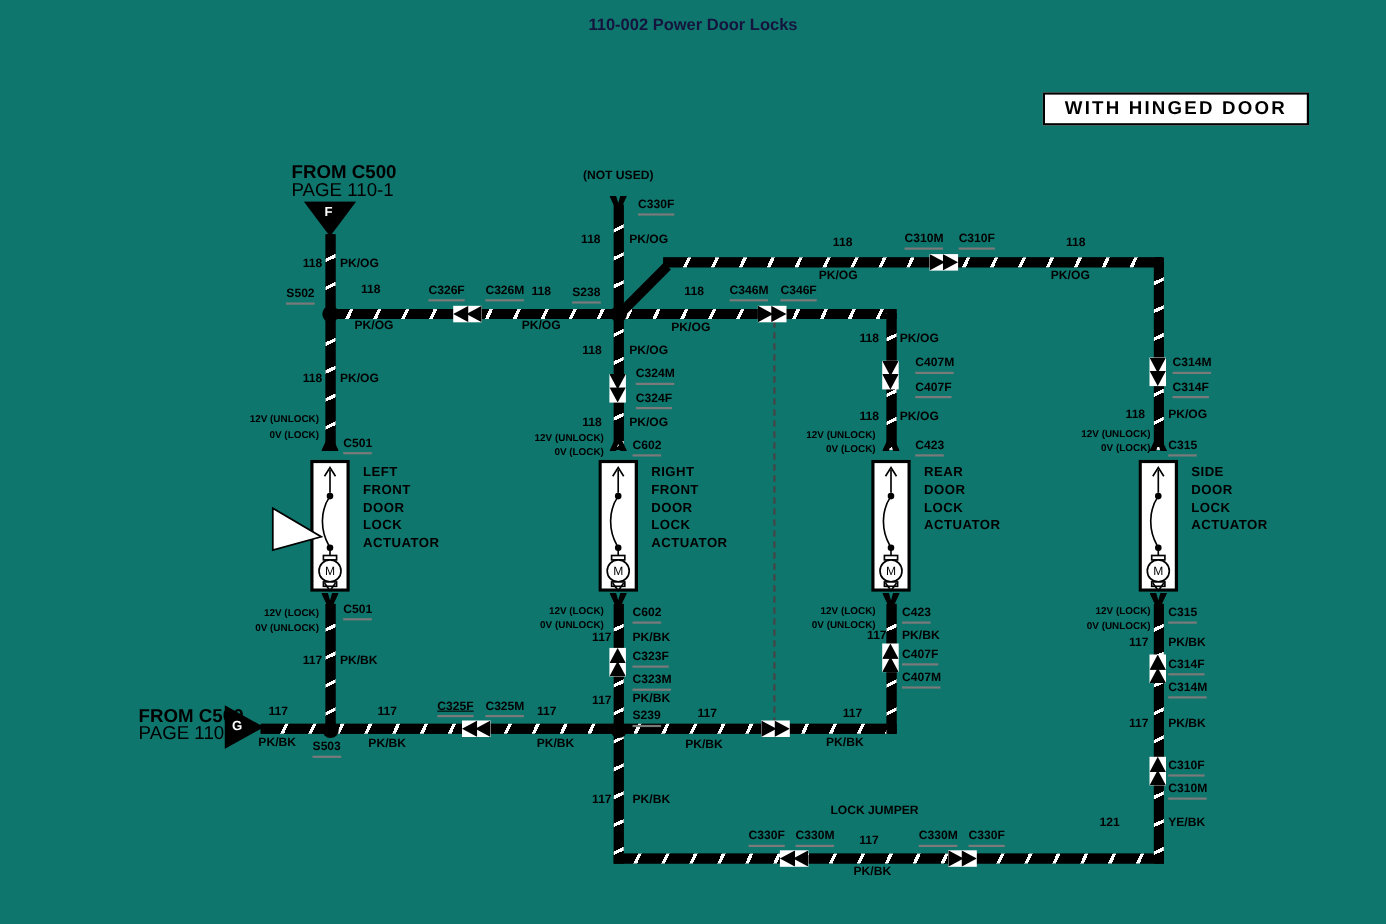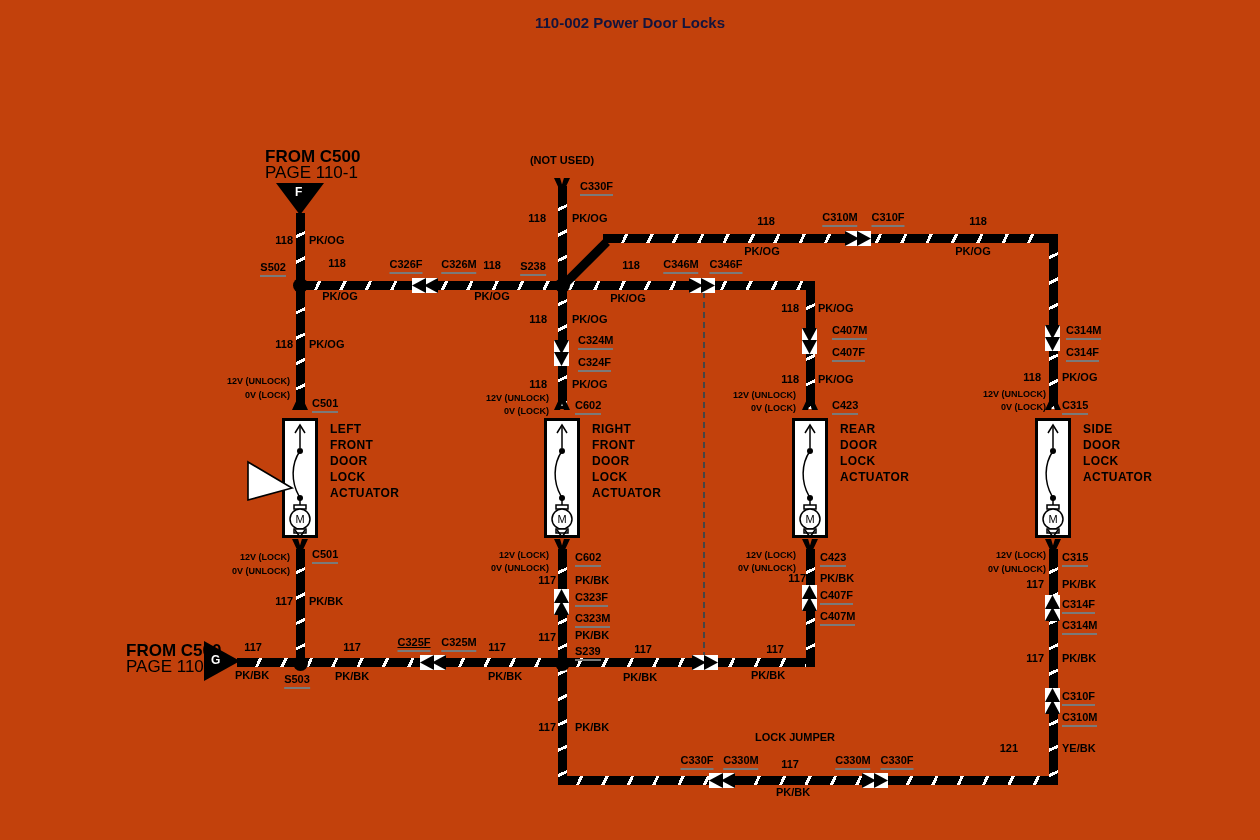--- a/index.html
+++ b/index.html
@@ -1,16 +1,16 @@
 <!DOCTYPE html>
 <html><head>
 <meta charset="utf-8">
 <style>
   html,body{margin:0;padding:0;background:#fff}
-  #page{position:relative;width:1260px;height:840px;background:#c2410c;overflow:hidden;
+  #page{position:relative;width:1260px;height:840px;background:#0f766e;overflow:hidden;
         font-family:"Liberation Sans",sans-serif;color:#000}
   .title{position:absolute;left:0;top:14px;width:100%;text-align:center;
          font-size:15px;font-weight:bold;color:#14143c}
   .banner{position:absolute;left:948px;top:84px;width:238px;height:26px;border:2px solid #000;
           text-align:center;line-height:26px;font-size:17px;font-weight:bold;letter-spacing:2px;background:#fff}
   .wire{position:absolute;background-color:#000}
   .wh{height:9px;background-image:repeating-linear-gradient(115deg,#000 0 20px,#fff 20px 23px)}
   .wv{width:9px;background-image:repeating-linear-gradient(155deg,#000 0 20px,#fff 20px 23px)}
   .wd{background:#000}
   .dash{position:absolute;left:703px;top:292px;height:366px;width:0;border-left:2px dashed #454545}
@@ -43,20 +43,21 @@
            border:2px solid #3d3d3d;padding:7px 3px 0 9px;font-size:13.5px;line-height:18.5px;
            white-space:pre-line;background:#fff}
   .callout{position:absolute;left:244px;top:450px}
 </style>
 </head>
 <body>
 
 <div id="page">
 
   <div class="title">110-002 Power Door Locks</div>
+  <div class="banner">WITH HINGED DOOR</div>
 
   <div class="src" style="left:265px;top:149px">
     <div class="l1">FROM C500</div>
     <div>PAGE 110-1</div>
   </div>
   <div class="tri-down" style="left:276px;top:183px;width:48px;height:32px"></div>
   <span class="trletter" style="left:295px;top:185px">F</span>
 
   <div class="src" style="left:126px;top:643px">
     <div class="l1">FROM C500</div>

